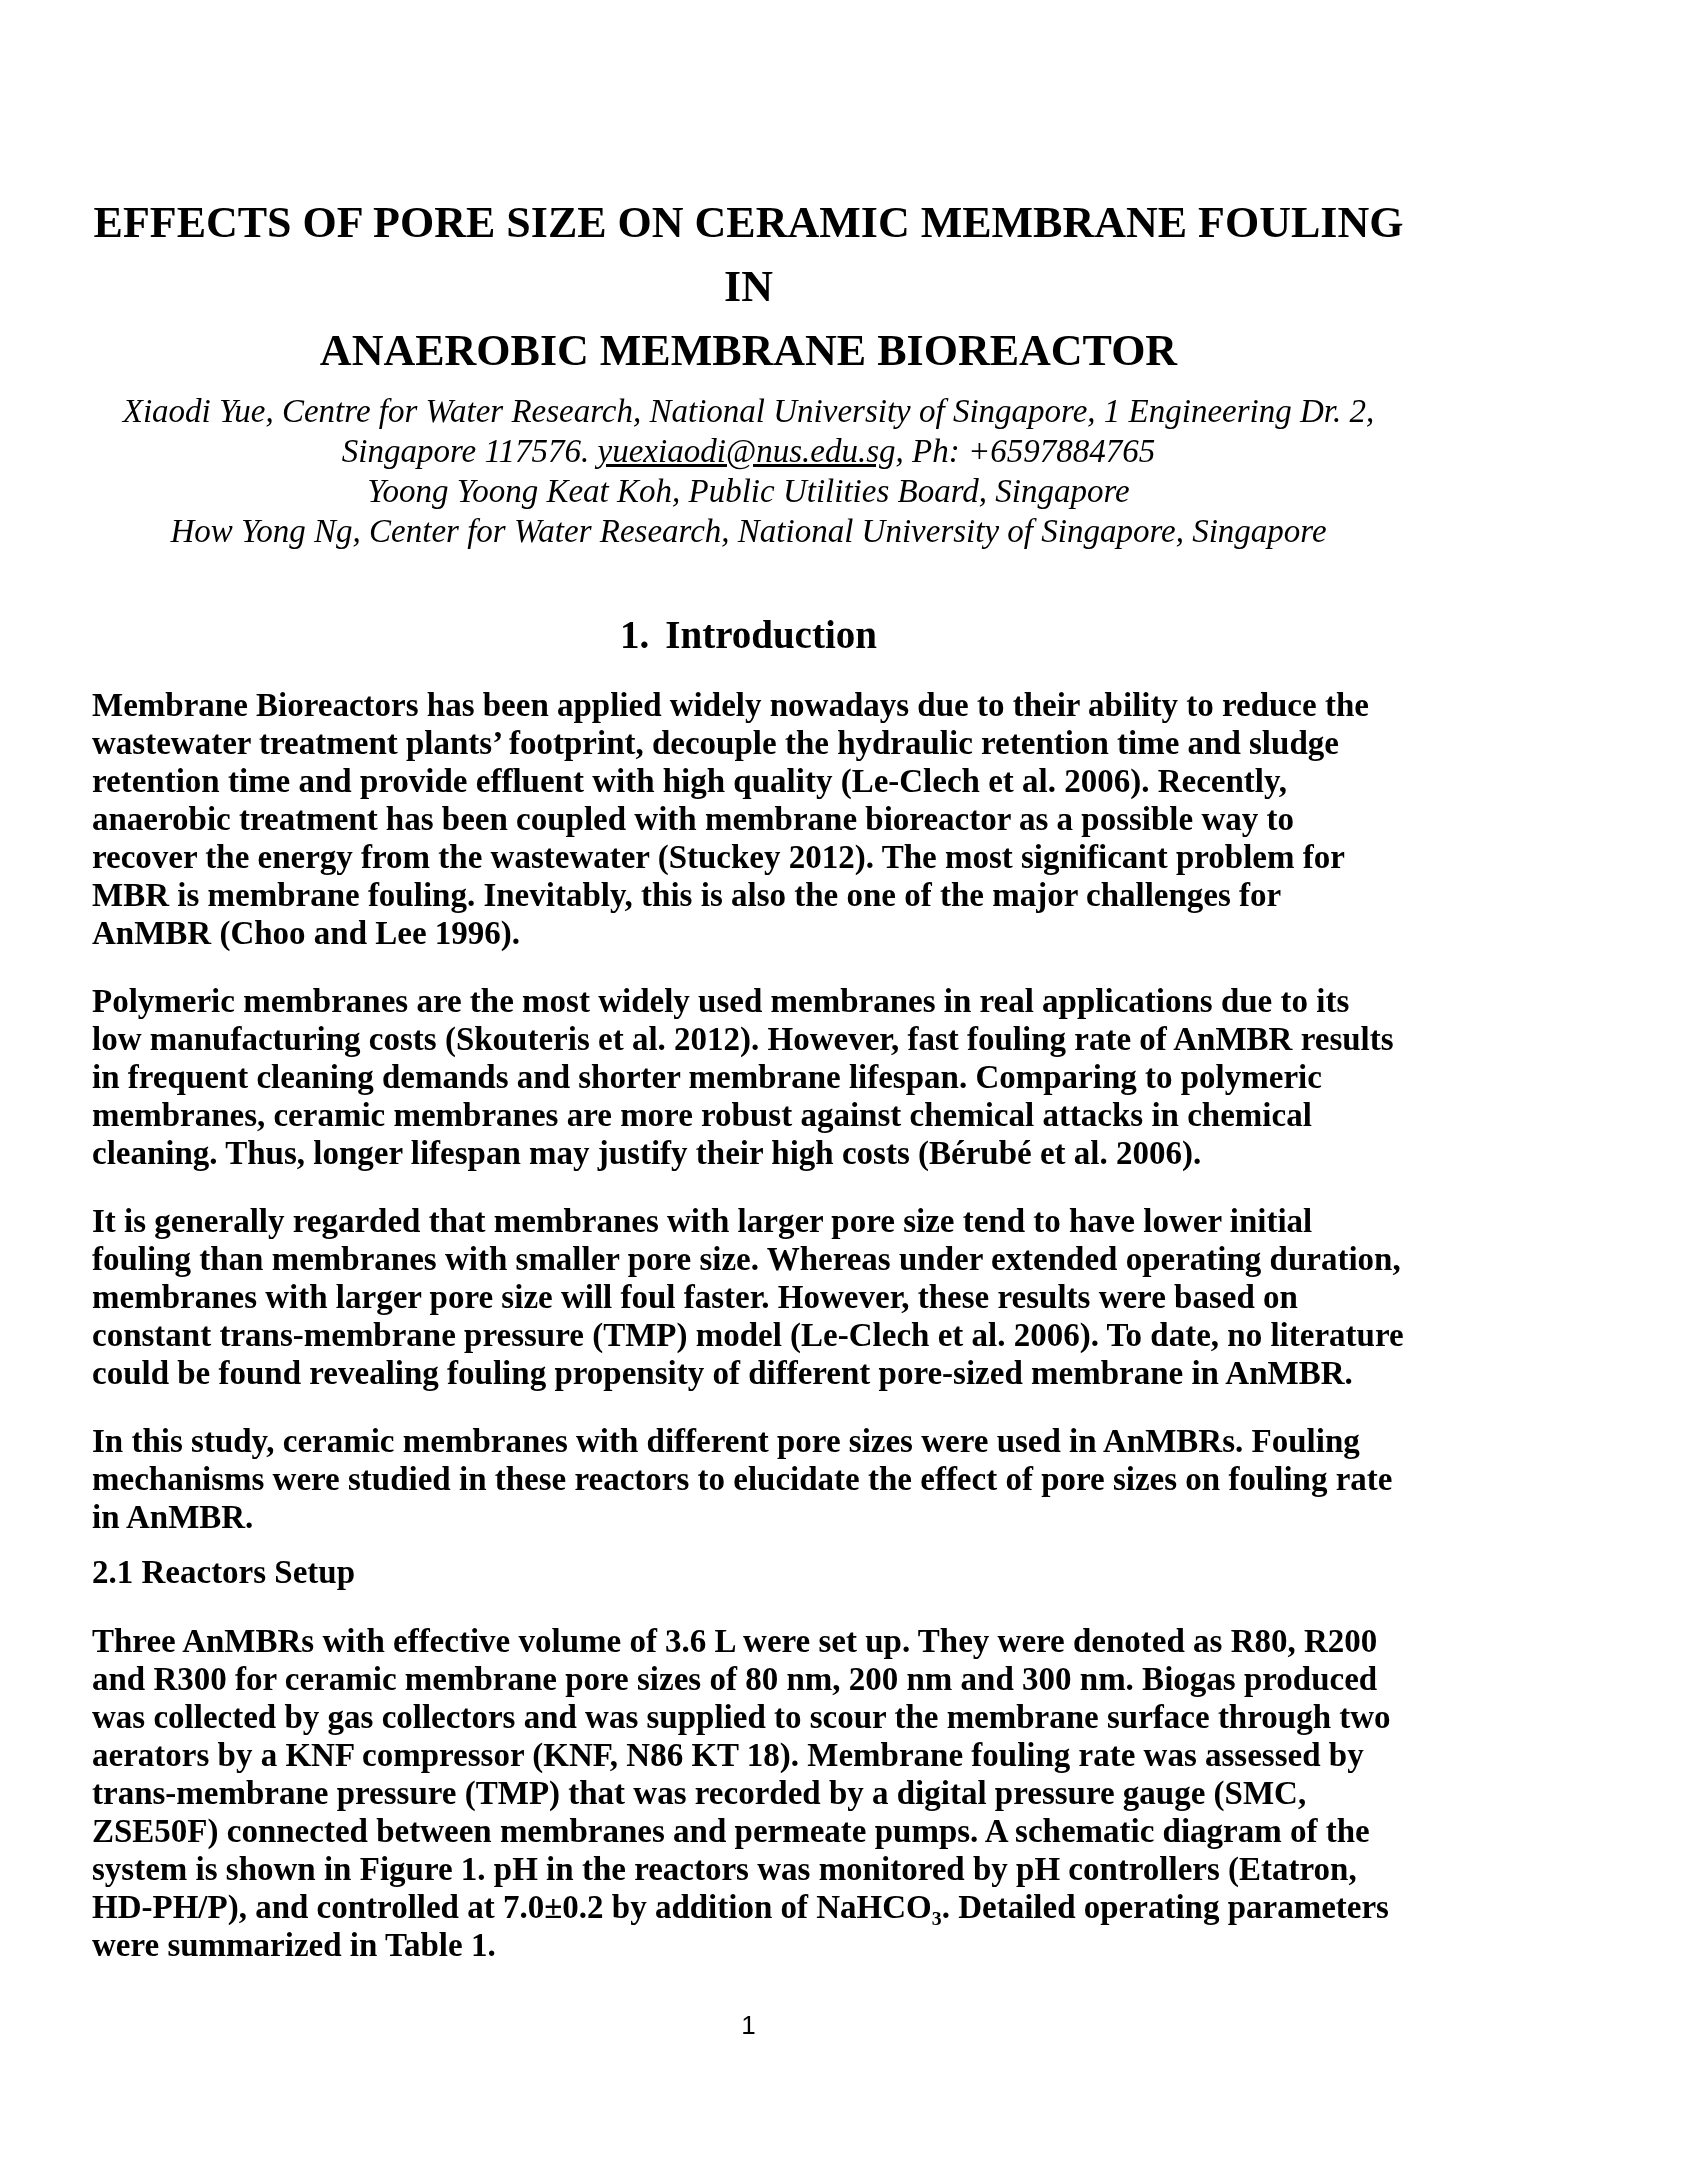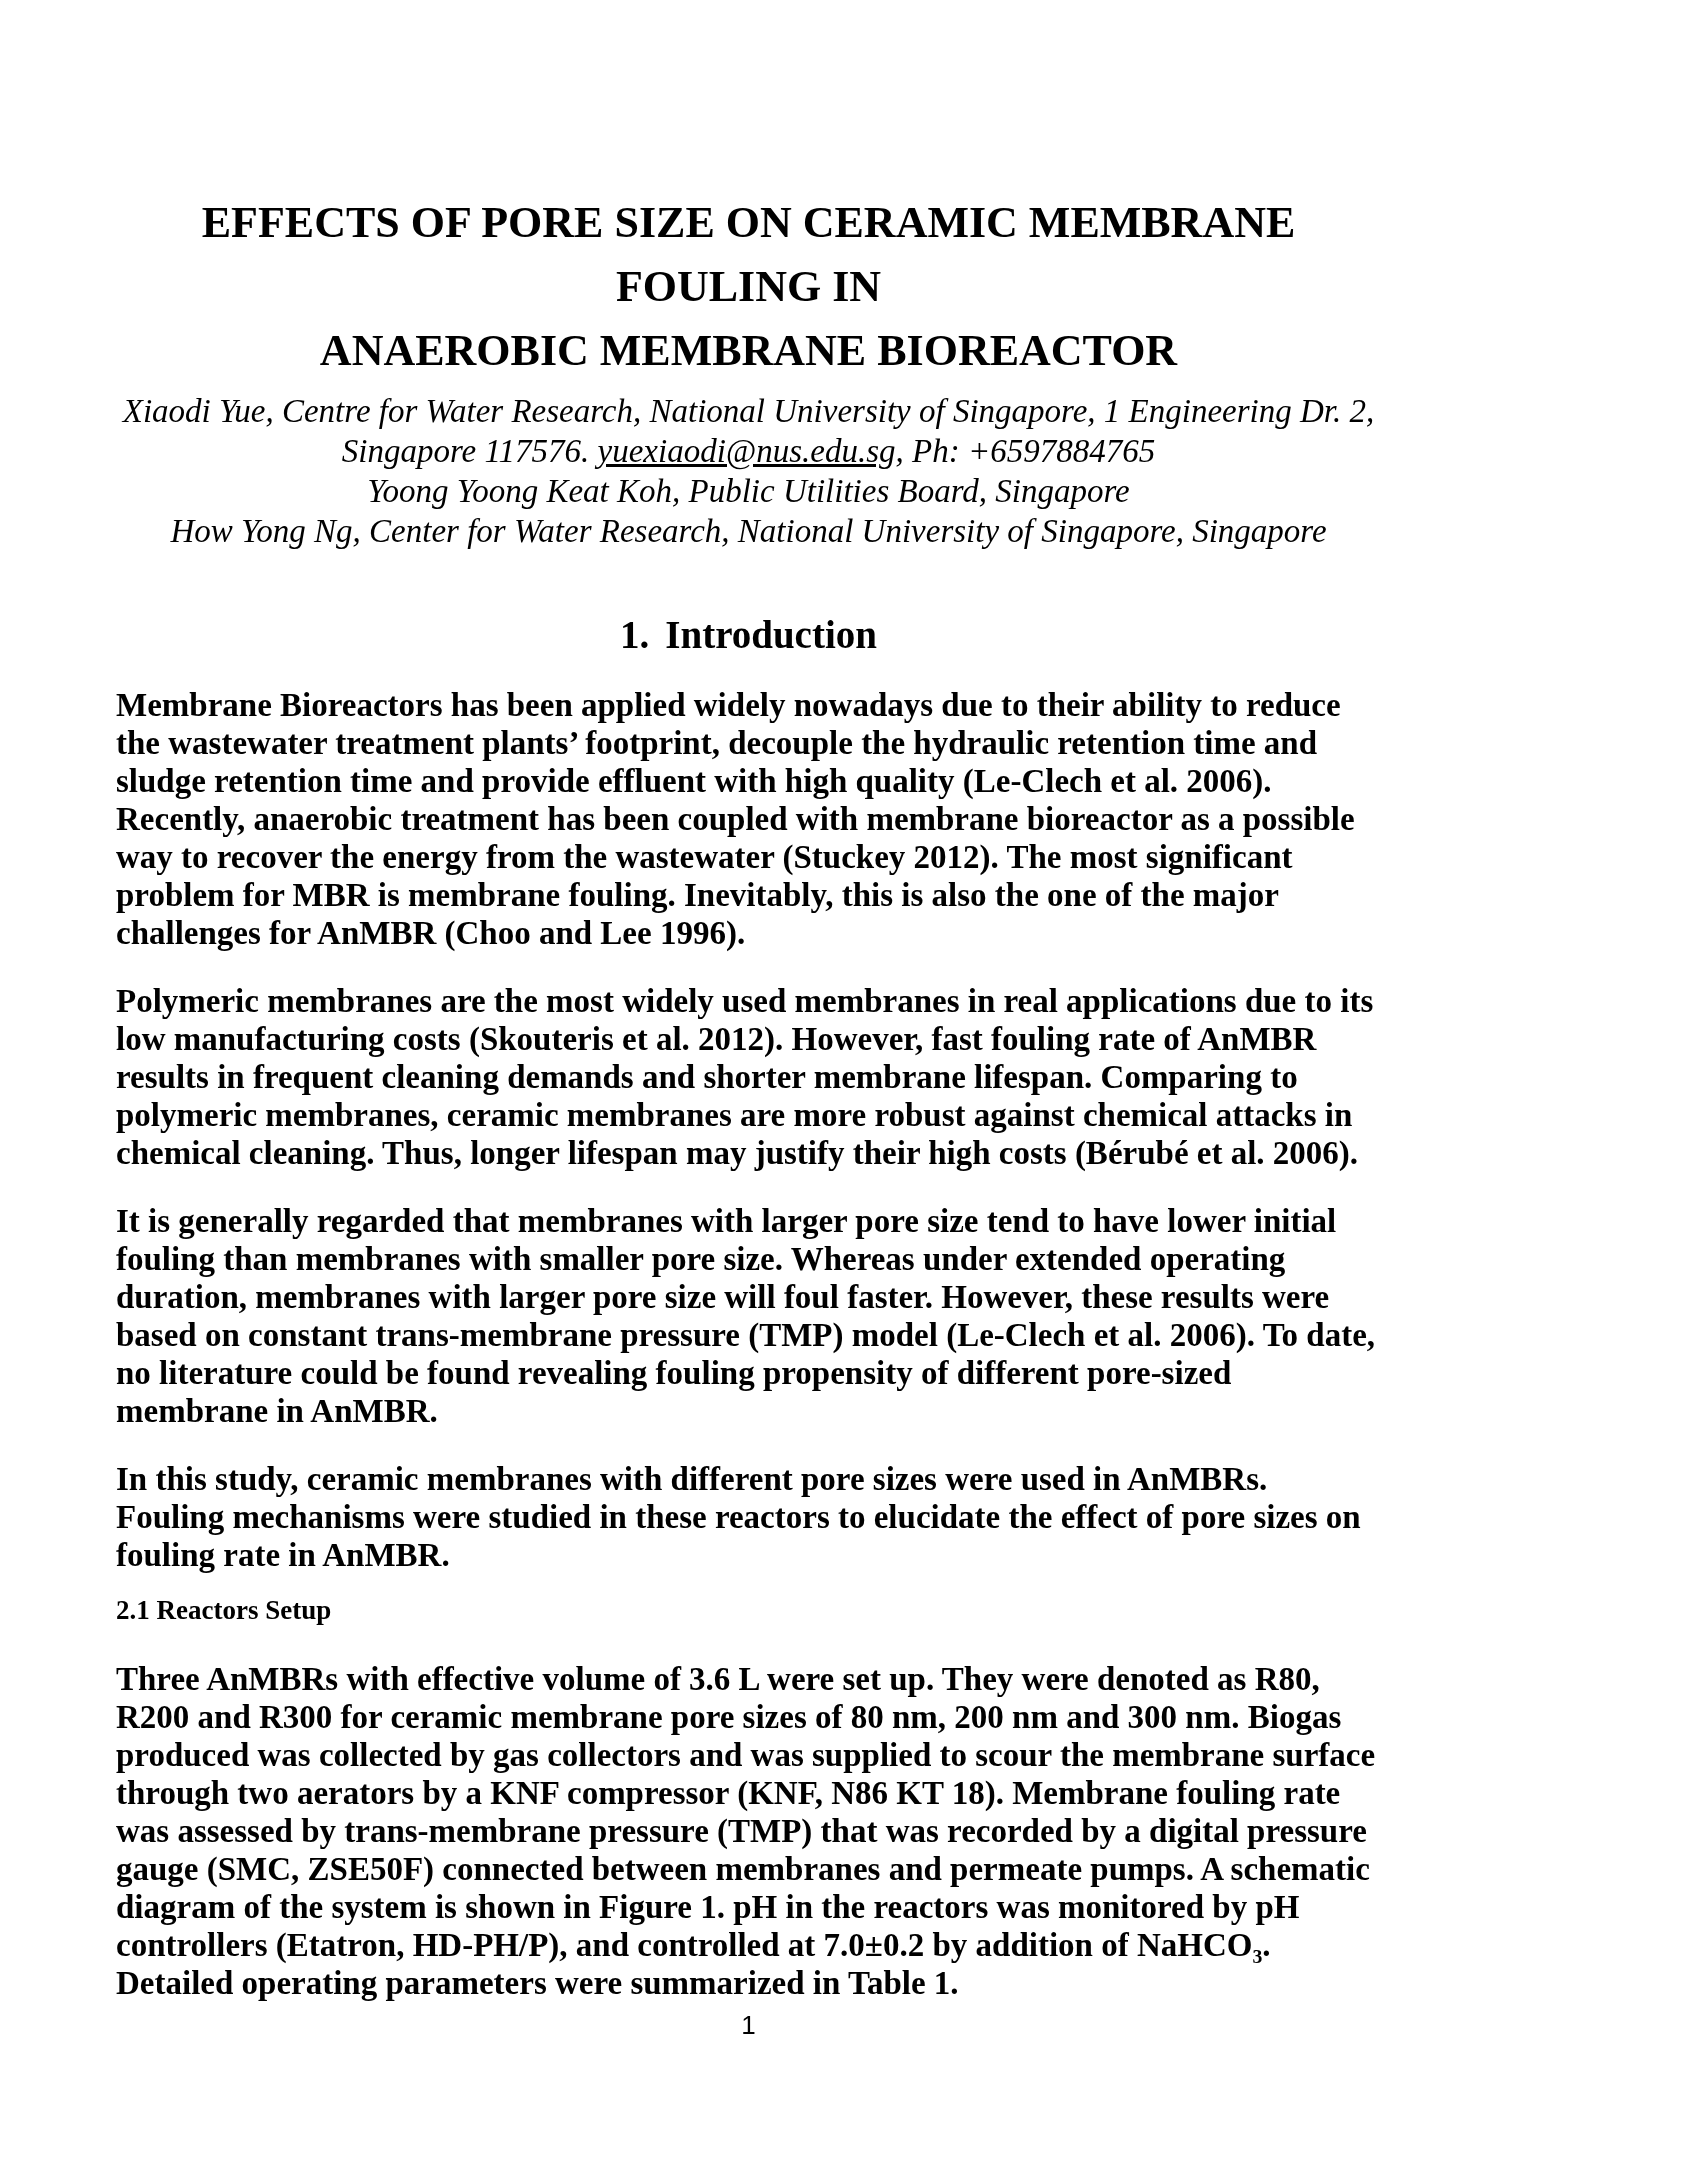--- a/index.html
+++ b/index.html
@@ -1,21 +1,21 @@
 <!DOCTYPE html>
 <html><head>
 <meta charset="utf-8">
 <style>
   html, body { margin: 0; padding: 0; background: #ffffff; }
   .page {
     position: relative;
     width: 1497px;
     height: 2178px;
     box-sizing: border-box;
-    padding: 0 116px;
+    padding: 0 92px;
     background: #ffffff;
     color: #000000;
     font-family: "Liberation Serif", serif;
     overflow: hidden;
   }
   .title {
     padding-top: 191px;
     text-align: center;
     font-weight: 700;
     font-size: 44px;
@@ -39,21 +39,21 @@
     font-size: 39px;
     font-weight: 700;
     line-height: 50px;
   }
   .section-heading .sec-num { margin-right: 16px; }
   .section-heading.methods { margin-top: 69px; }
   .section-heading.methods .sec-num { font-size: 33px; margin-right: 12px; }
   .subsection-heading {
     margin: 14px 0 0 0;
     text-align: left;
-    font-size: 27px;
+    font-size: 33px;
     font-weight: 700;
     line-height: 44px;
   }
   .body-para {
     margin: 30px 0 0 0;
     font-size: 33px;
     line-height: 38px;
     text-align: left;
     font-weight: bold;
   }

